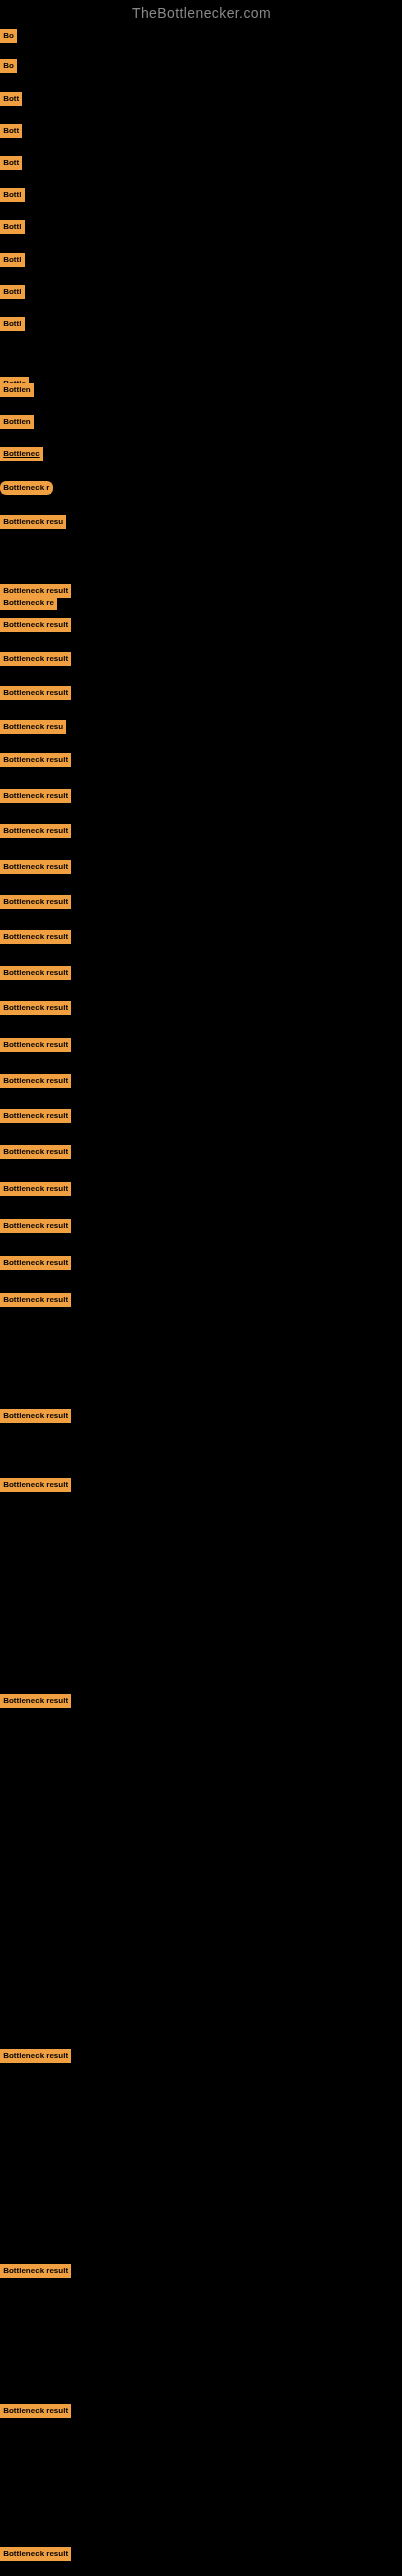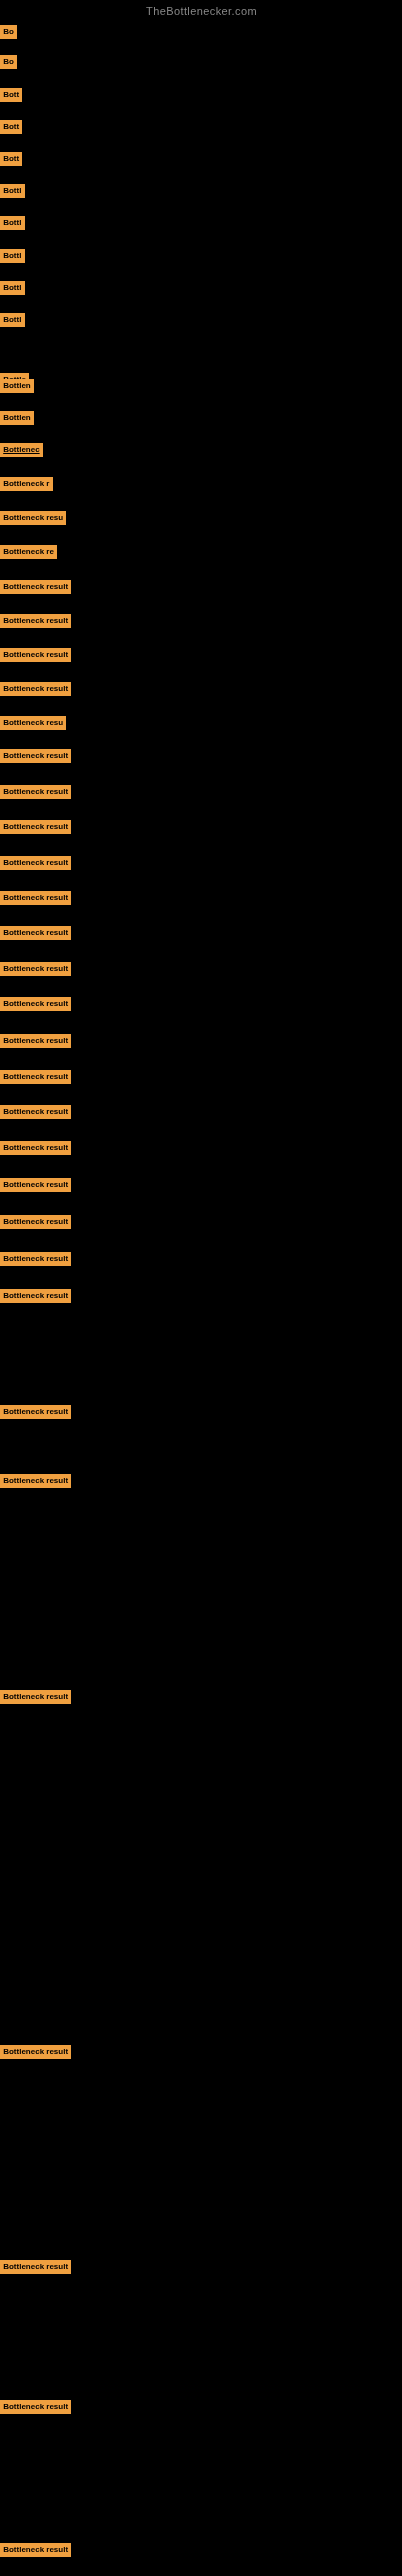--- a/index.html
+++ b/index.html
@@ -9,21 +9,21 @@
     }
     body {
       background-color: #000;
       width: 403px;
       min-height: 2576px;
       font-family: Arial, sans-serif;
       position: relative;
     }
     .site-title {
       color: #888;
-      font-size: 11px;
+      font-size: 14px;
       text-align: center;
       padding: 4.8px 0 3.2px 0;
       letter-spacing: 0.4px;
     }
   </style>
 </head>
 <body>
 
 <div class="site-title">TheBottlenecker.com</div>
 
@@ -64,27 +64,27 @@
     <div style="position: absolute; top: 359px; left: 0px; display: flex; align-items: center;">
       <span style="background-color: rgb(240, 160, 64); color: rgb(0, 0, 0); font-size: 8px; font-weight: bold; padding: 2.4px 3.2px; white-space: nowrap; overflow: hidden; display: inline-block; max-width: 58px;">Bottlen</span>
     </div>
     <div style="position: absolute; top: 391px; left: 0px; display: flex; align-items: center;">
       <span style="background-color: rgb(240, 160, 64); color: rgb(0, 0, 0); font-size: 8px; font-weight: bold; padding: 2.4px 3.2px; white-space: nowrap; overflow: hidden; display: inline-block; max-width: 58px;">Bottlen</span>
     </div>
     <div style="position: absolute; top: 423px; left: 0px; display: flex; align-items: center;">
       <span style="background-color: rgb(240, 160, 64); color: rgb(0, 0, 0); font-size: 8px; font-weight: bold; padding: 2.4px 3.2px; white-space: nowrap; overflow: hidden; display: inline-block; max-width: 69px; text-decoration: underline;">Bottlenec</span>
     </div>
     <div style="position: absolute; top: 457px; left: 0px; display: flex; align-items: center;">
-      <span style="background-color: rgb(240, 160, 64); color: rgb(0, 0, 0); font-size: 8px; font-weight: bold; padding: 2.4px 3.2px; white-space: nowrap; overflow: hidden; display: inline-block; max-width: 82px;">Bottleneck r</span>
+      <span style="background-color: rgb(240, 160, 64); color: rgb(0, 0, 0); font-size: 8px; font-weight: bold; padding: 2.4px 3.2px; white-space: nowrap; overflow: hidden; display: inline-block; max-width: 82px; border-radius: 6px;">Bottleneck r</span>
     </div>
     <div style="position: absolute; top: 491px; left: 0px; display: flex; align-items: center;">
       <span style="background-color: rgb(240, 160, 64); color: rgb(0, 0, 0); font-size: 8px; font-weight: bold; padding: 2.4px 3.2px; white-space: nowrap; overflow: hidden; display: inline-block; max-width: 103px;">Bottleneck resu</span>
     </div>
     <div style="position: absolute; top: 525px; left: 0px; display: flex; align-items: center;">
-      <span style="background-color: rgb(240, 160, 64); color: rgb(0, 0, 0); font-size: 8px; font-weight: bold; padding: 2.4px 3.2px; white-space: nowrap; overflow: hidden; display: inline-block; max-width: 93px;">Bottleneck re</span>
+      <span style="background-color: rgb(240, 160, 64); color: rgb(0, 0, 0); font-size: 8px; font-weight: bold; padding: 2.4px 3.2px; white-space: nowrap; overflow: hidden; display: inline-block; max-width: 93px; margin-top: 47px;">Bottleneck re</span>
     </div>
     <div style="position: absolute; top: 560px; left: 0px; display: flex; align-items: center;">
       <span style="background-color: rgb(240, 160, 64); color: rgb(0, 0, 0); font-size: 8px; font-weight: bold; padding: 2.4px 3.2px; white-space: nowrap; overflow: hidden; display: inline-block; max-width: 114px;">Bottleneck result</span>
     </div>
     <div style="position: absolute; top: 594px; left: 0px; display: flex; align-items: center;">
       <span style="background-color: rgb(240, 160, 64); color: rgb(0, 0, 0); font-size: 8px; font-weight: bold; padding: 2.4px 3.2px; white-space: nowrap; overflow: hidden; display: inline-block; max-width: 121px;">Bottleneck result</span>
     </div>
     <div style="position: absolute; top: 628px; left: 0px; display: flex; align-items: center;">
       <span style="background-color: rgb(240, 160, 64); color: rgb(0, 0, 0); font-size: 8px; font-weight: bold; padding: 2.4px 3.2px; white-space: nowrap; overflow: hidden; display: inline-block; max-width: 121px;">Bottleneck result</span>
     </div>

